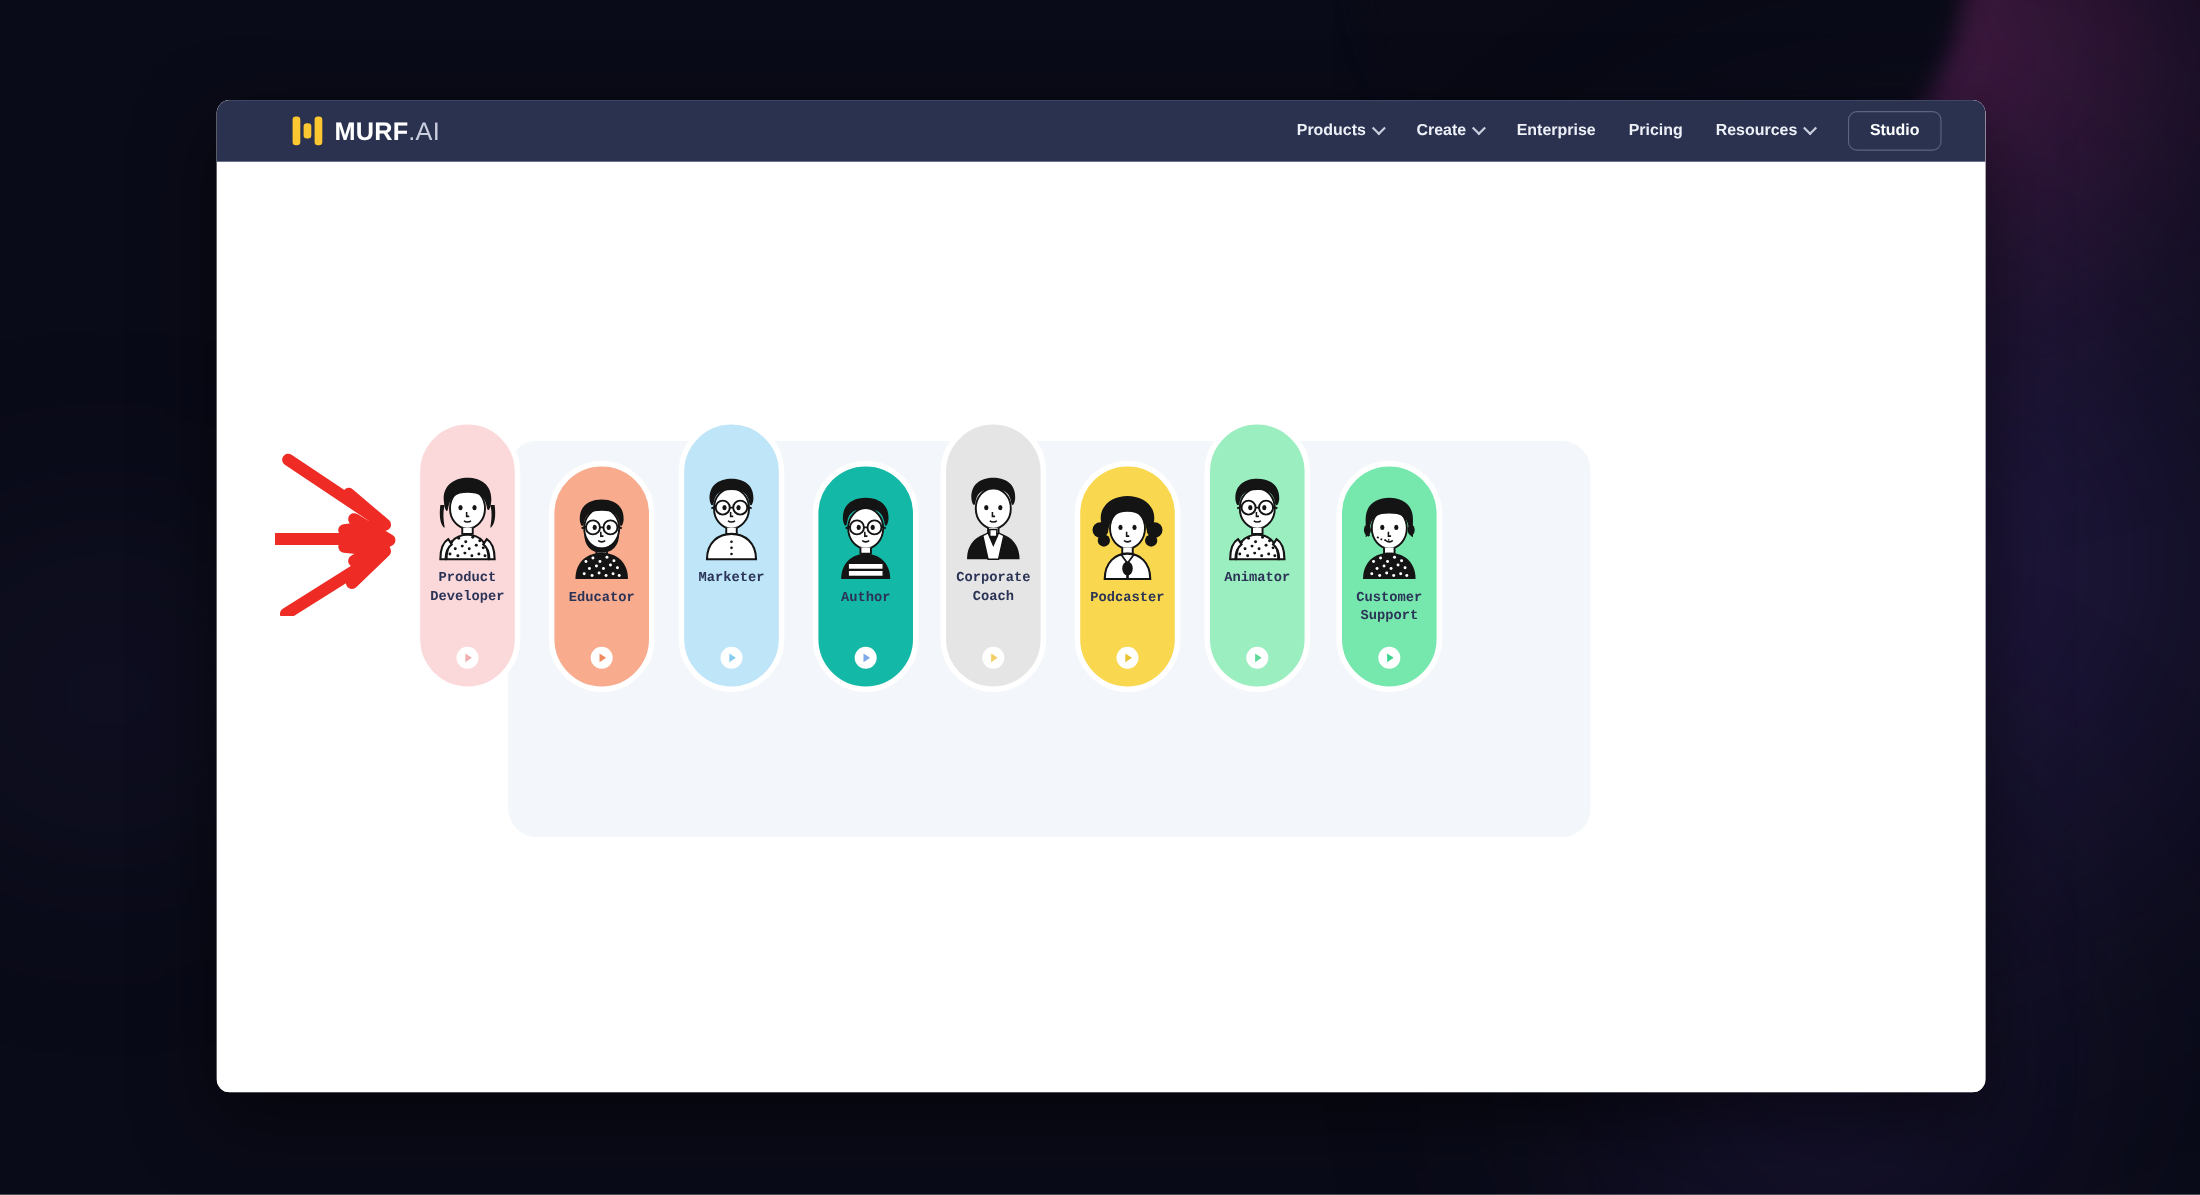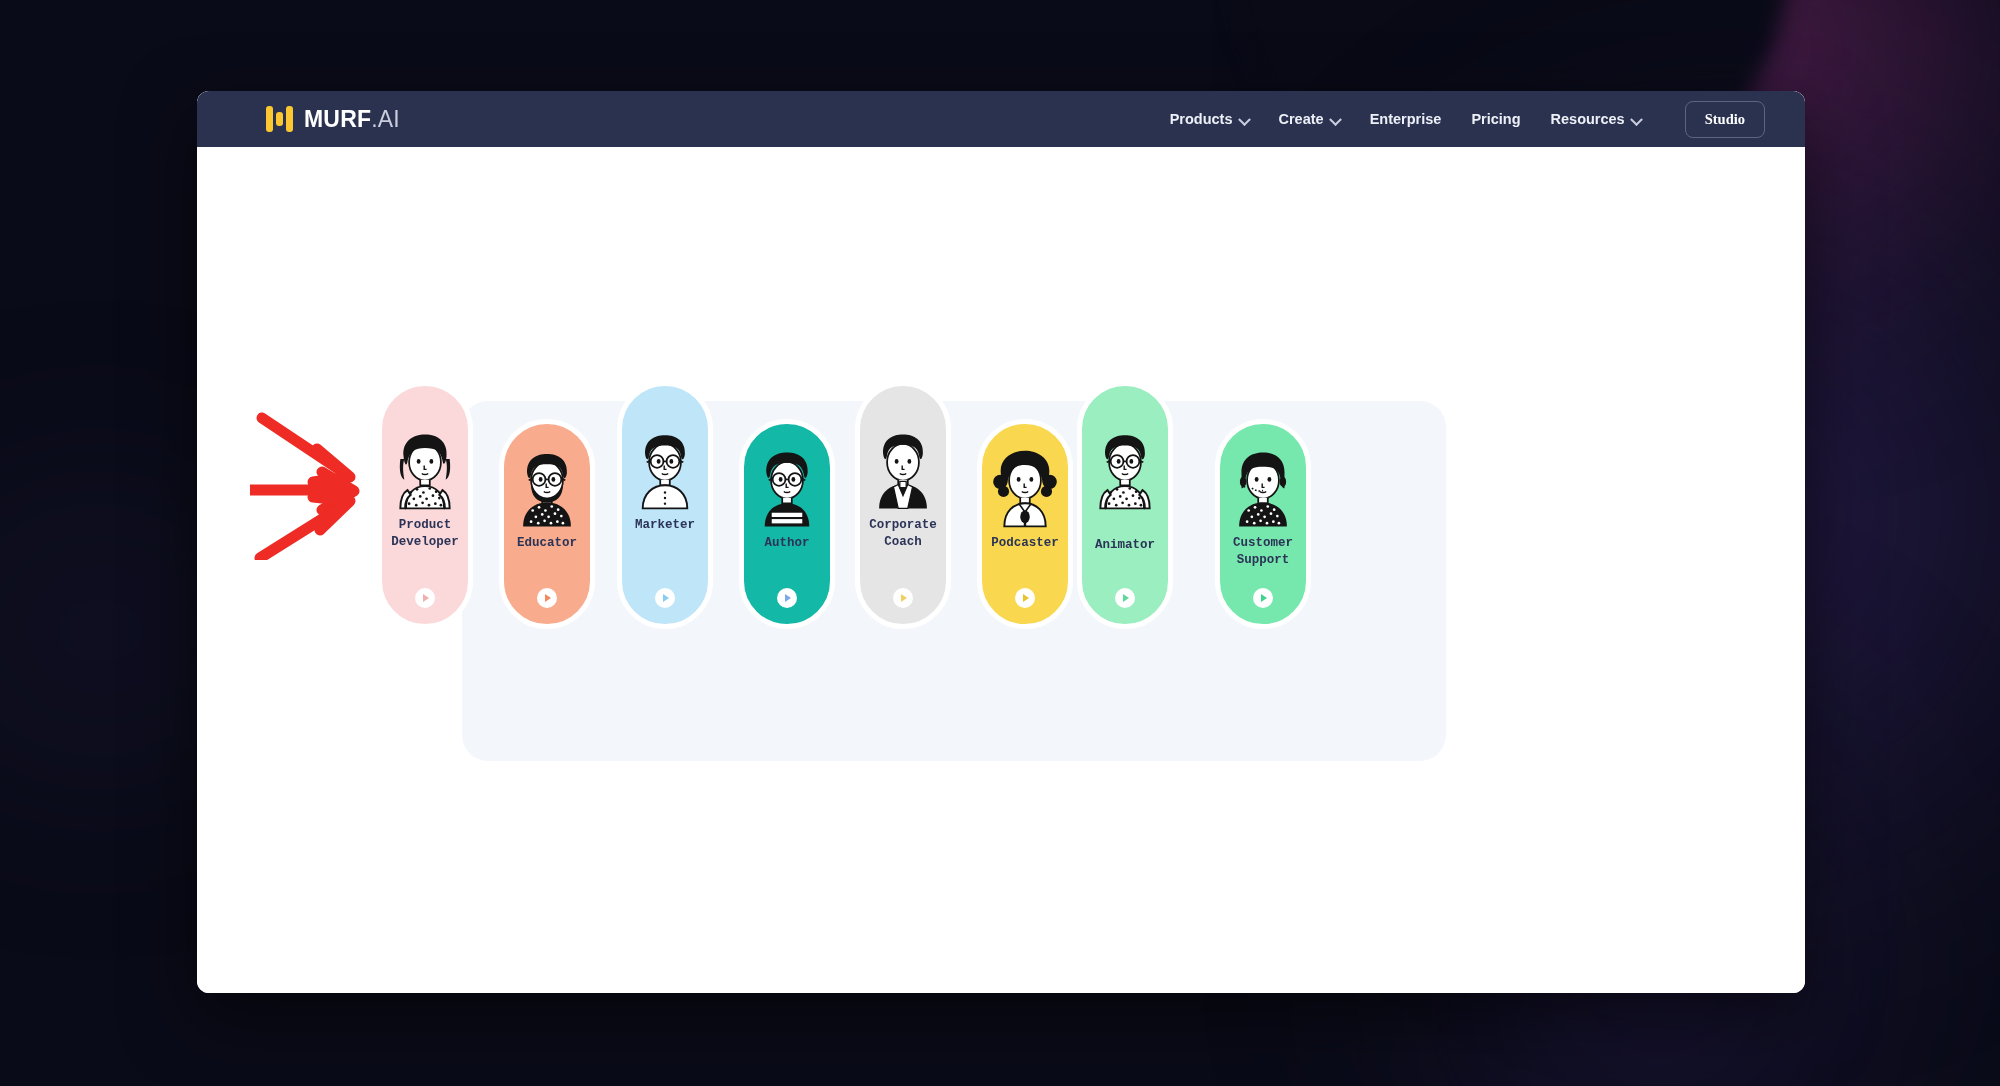--- a/index.html
+++ b/index.html
@@ -115,45 +115,43 @@
   }
 
   .nav-links {
     margin-left: auto;
     display: flex;
     align-items: center;
     gap: 30px;
   }
   .nav-link {
     display: flex;
-    align-items: flex-end;
+    align-items: center;
     gap: 7px;
     font-size: 14.5px;
     font-weight: 600;
     color: #eef0f7;
     white-space: nowrap;
     cursor: pointer;
   }
   .caret {
     width: 9px; height: 9px;
     border-right: 2px solid #c9cddd;
     border-bottom: 2px solid #c9cddd;
     transform: rotate(45deg) translate(-2px,-2px);
   }
   .studio-btn {
-    margin-left: 14px;
     padding: 9px 19px;
     border: 1px solid #5b6484;
     border-radius: 8px;
     font-size: 14.5px;
     font-weight: 600;
     color: #ffffff;
     white-space: nowrap;
     cursor: pointer;
-    font-family: Liberation Serif, serif;
   }
 
   
   #page-scroll {
     position: absolute;
     inset: 0;
     background: #ffffff;
     font-family: Liberation Mono, monospace;
   }
 
@@ -469,21 +467,21 @@
             <path d="M36,67 L44,78 L52,67" fill="none" stroke="#141414" stroke-width="2"></path>
             <ellipse cx="44" cy="84" rx="6" ry="8" fill="#141414"></ellipse>
             <rect x="42.5" y="90" width="3" height="6" fill="#141414"></rect>
           </svg>
             </div>
             <div class="persona-label">Podcaster</div>
             <div class="play-btn" style="color: rgb(231, 195, 47);">
               <span class="tri"></span>
             </div>
           </div>
-          <div class="persona-card tall" style="left: 700px; background: rgb(154, 238, 191); gap: 20px;">
+          <div class="persona-card tall" style="left: 718px; background: rgb(154, 238, 191);">
             <div class="avatar">
               <svg viewBox="0 0 88 98" xmlns="http://www.w3.org/2000/svg">
 
     <ellipse cx="44" cy="38" rx="20" ry="23" fill="#ffffff" stroke="#141414" stroke-width="2.2"></ellipse>
     <ellipse cx="36" cy="37" rx="2.4" ry="3" fill="#141414"></ellipse>
     <ellipse cx="52" cy="37" rx="2.4" ry="3" fill="#141414"></ellipse>
     <path d="M43,42 L43,47 L46,47" fill="none" stroke="#141414" stroke-width="1.8"></path>
     <path d="M40,52 C42,54 46,54 48,52" fill="none" stroke="#141414" stroke-width="1.8"></path>
     <path d="M38,60 L38,67 L50,67 L50,60" fill="#ffffff" stroke="#141414" stroke-width="2.2"></path>
                 <path d="M19,28 C18,11 30,4 44,4 C58,4 70,11 69,28 C68,35 65,37 64,30 C62,20 56,17 44,17 C32,17 26,20 24,30 C23,37 20,35 19,28 Z" fill="#141414"></path>

